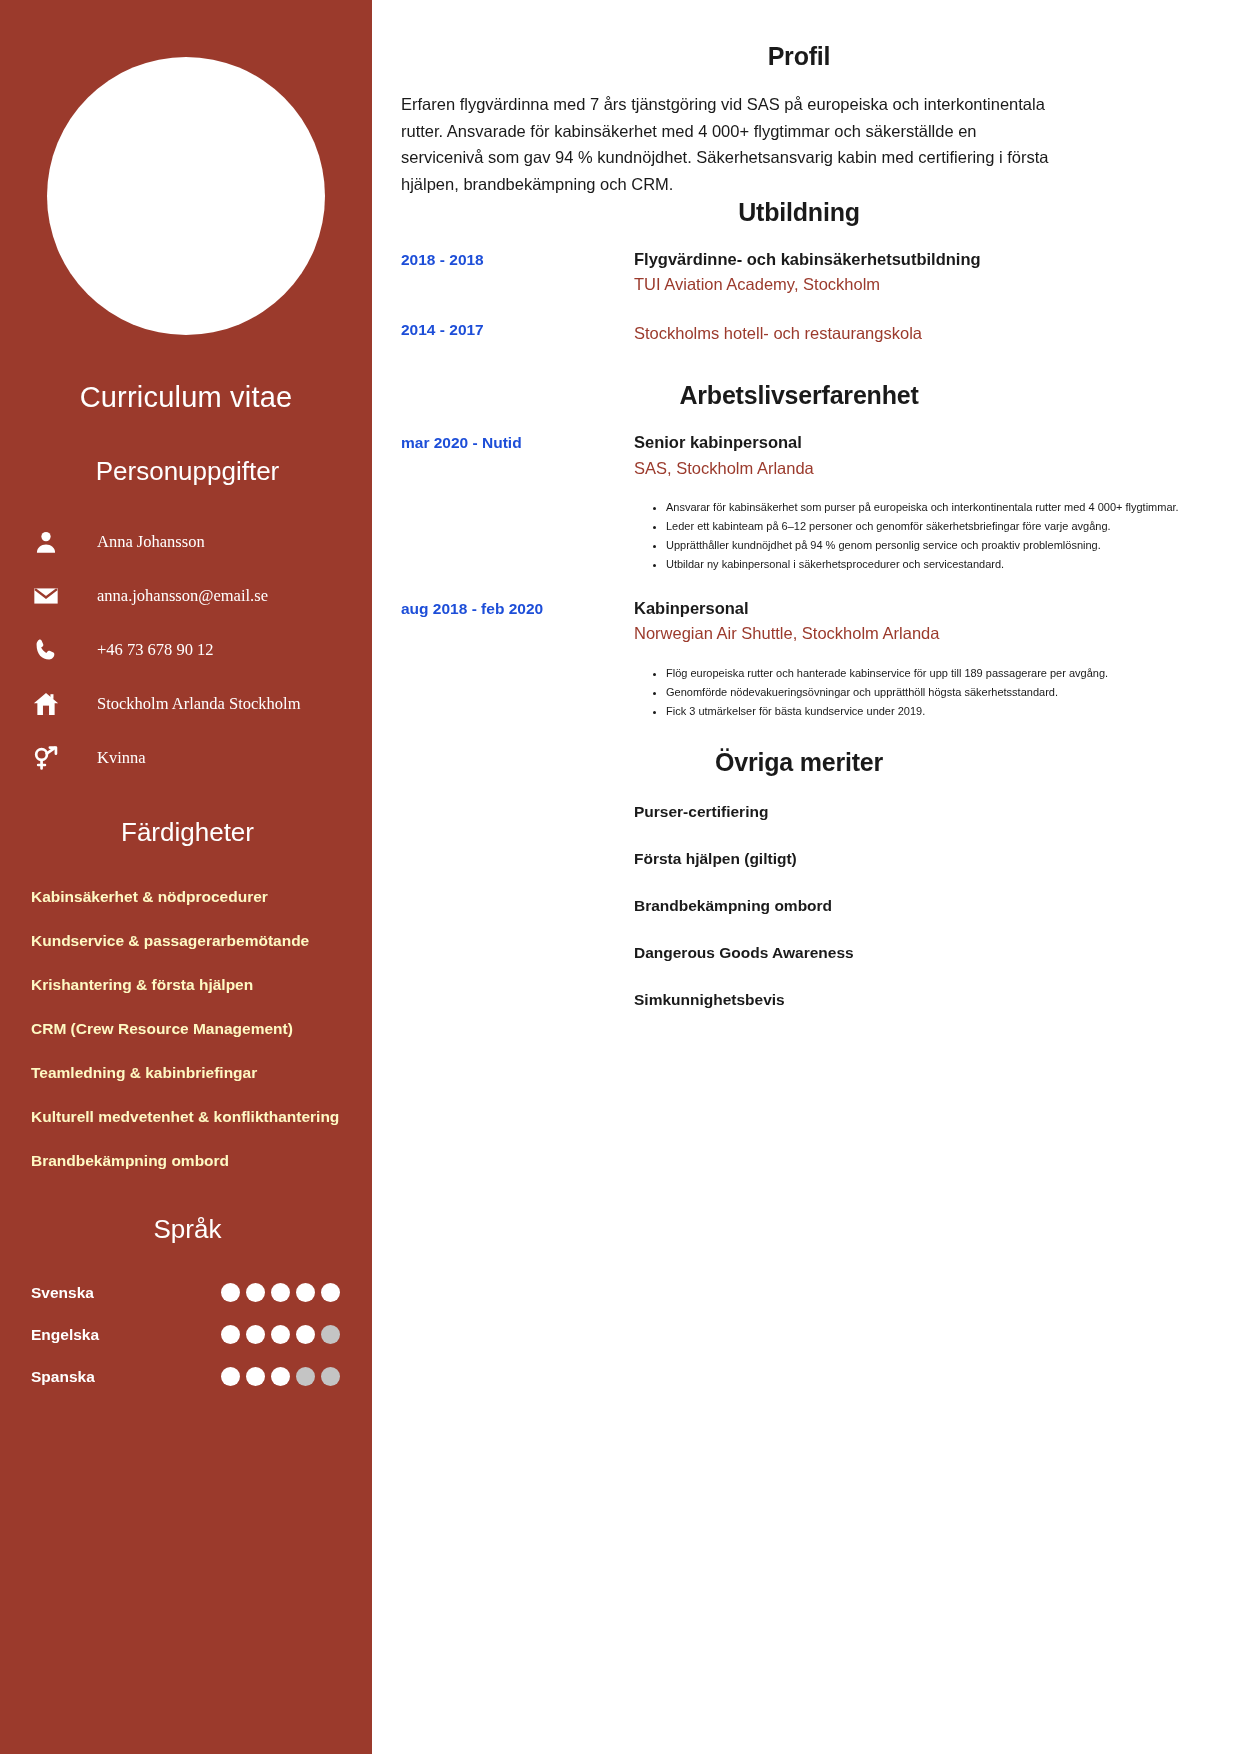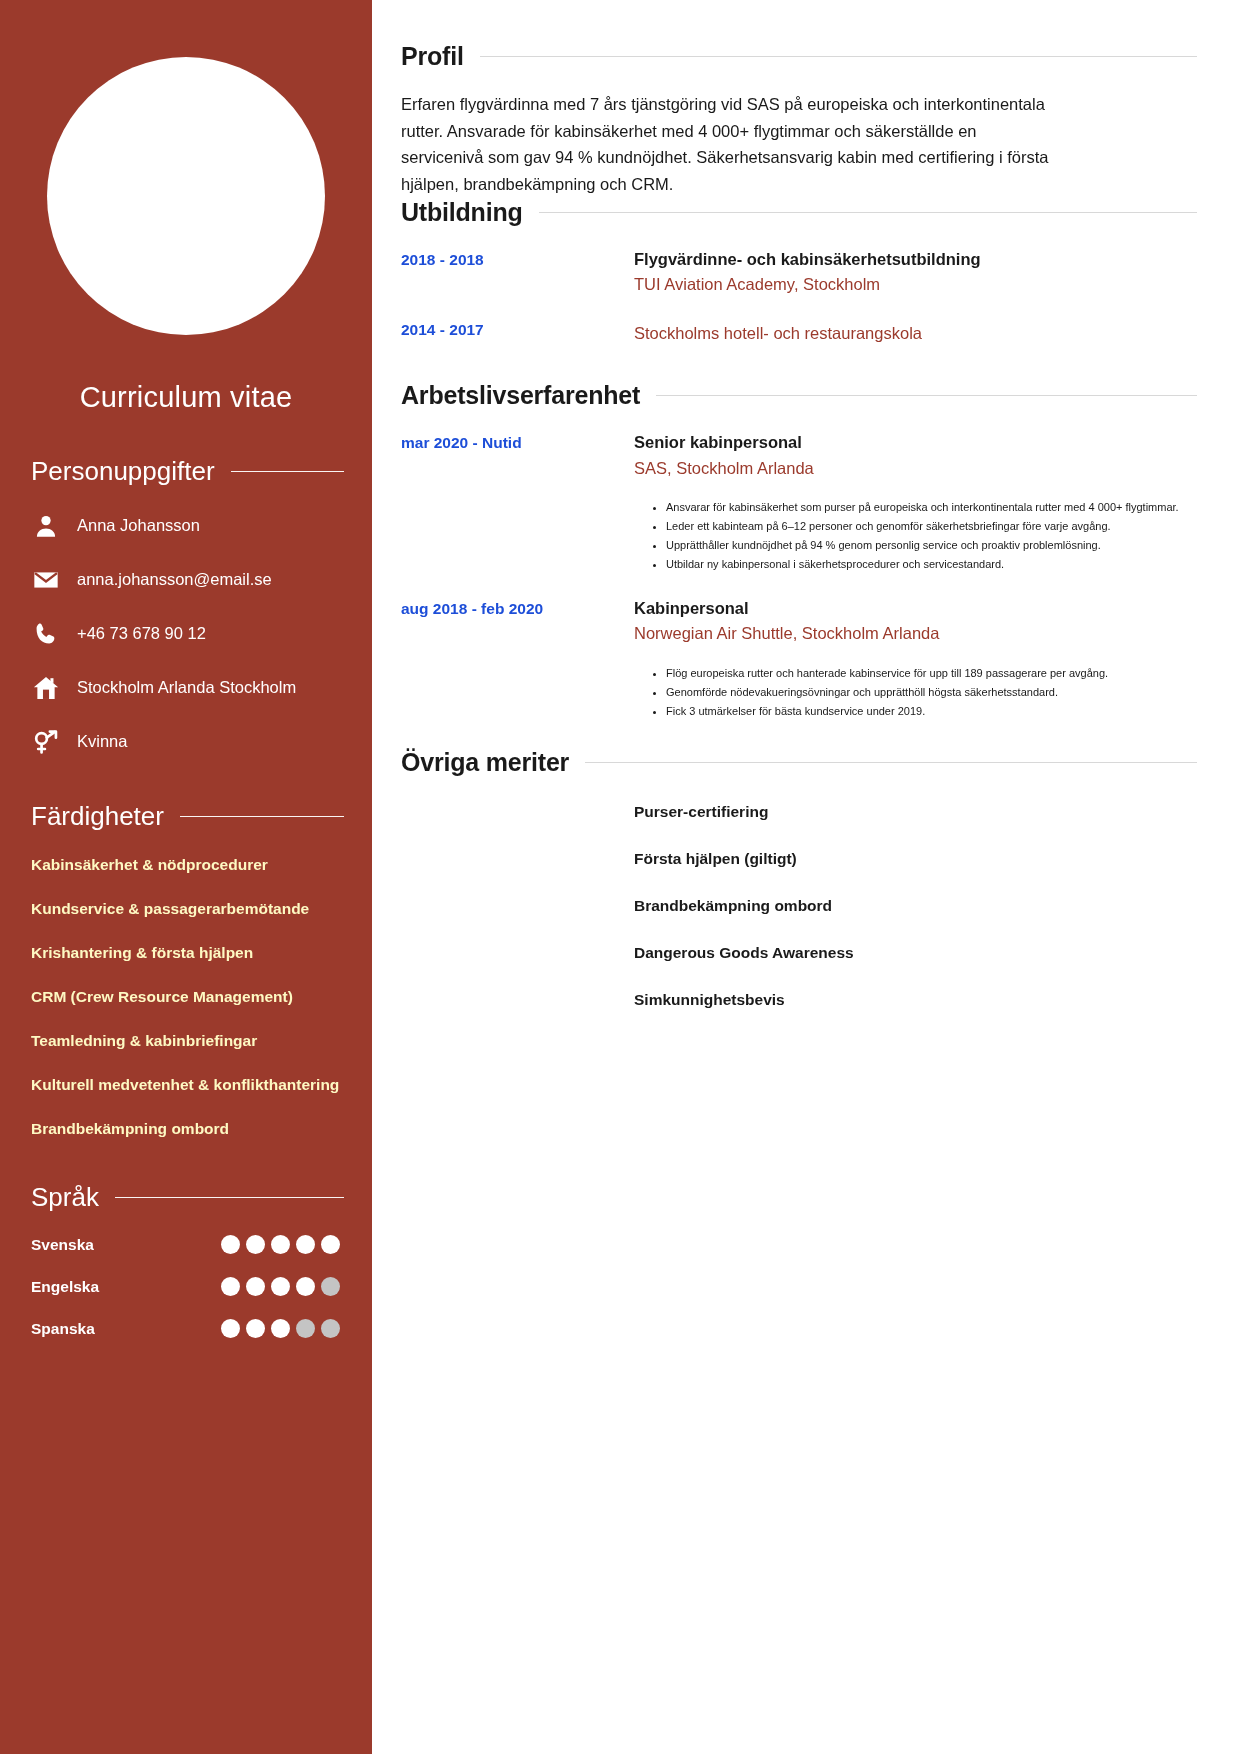--- a/index.html
+++ b/index.html
@@ -47,41 +47,43 @@
     color: #ffffff;
   }
 
   .side-head {
     display: flex;
     align-items: center;
     gap: 16px;
     margin-top: 42px;
     margin-bottom: 22px;
     padding-left: 3px;
+    flex-direction: column;
   }
   .side-head h2 {
     font-size: 26px;
     font-weight: 400;
     white-space: nowrap;
     color: #ffffff;
   }
   .side-head .rule {
     flex: 1;
     height: 1px;
     background: #ffffff;
     opacity: .95;
   }
 
   .contact-row {
     display: flex;
     align-items: center;
-    gap: 16px;
+    gap: 36px;
     margin-bottom: 20px;
     padding-left: 3px;
     min-height: 34px;
+    font-family: Liberation Serif, serif;
   }
   .contact-row .ico {
     width: 30px;
     flex: 0 0 30px;
     display: flex;
     align-items: center;
     justify-content: center;
   }
   .contact-row .ico svg { display: block; }
   .contact-row .txt {
@@ -124,21 +126,21 @@
 
   
   .main {
     flex: 1;
     padding: 42px 44px 0 29px;
     min-width: 0;
   }
   .sec-head {
     display: flex;
     align-items: center;
-    gap: 16px;
+    flex-direction: column;
   }
   .sec-head h2 {
     font-size: 25px;
     font-weight: 700;
     color: #1a1a1a;
     white-space: nowrap;
     letter-spacing: -0.2px;
   }
   .sec-head .rule {
     flex: 1;

